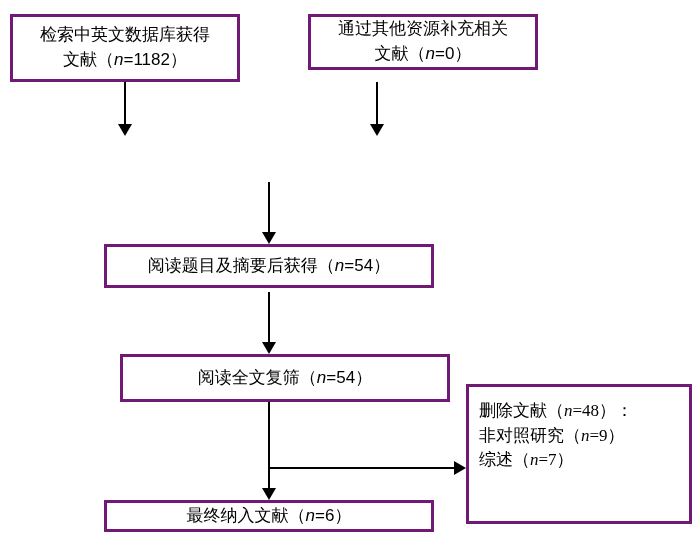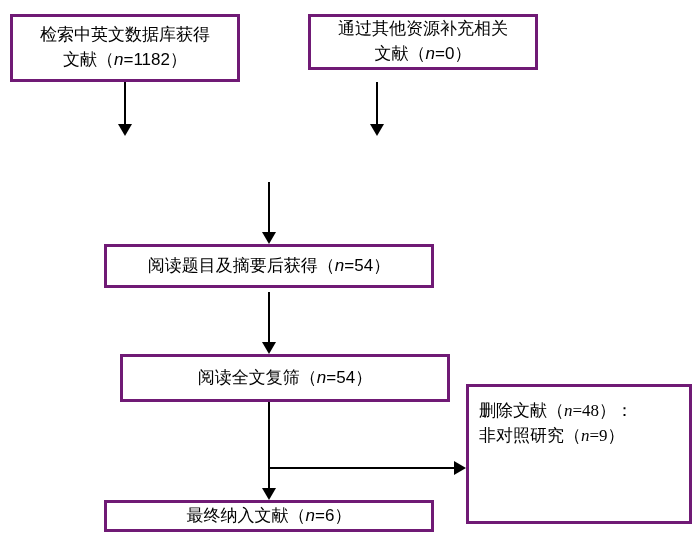--- a/index.html
+++ b/index.html
@@ -86,20 +86,21 @@
     <span class="txt"><span>阅读全文复筛（</span><span class="ital">n</span><span>=54）</span></span>
   </div>
 
   <div class="box" style="left:104px; top:500px; width:330px; height:32px;">
     <span class="txt"><span>最终纳入文献（</span><span class="ital">n</span><span>=6）</span></span>
   </div>
 
   <div class="box left-align" style="left:466px; top:384px; width:226px; height:140px; display:block; padding-top:8px;font-family:Liberation Serif, serif;">
     <div class="txt" style="margin-top:4px;"><span>删除文献（</span><span class="ital">n</span><span>=48）：</span></div>
     <div class="txt"><span>非对照研究（</span><span class="ital">n</span><span>=9）</span></div>
+    <div class="txt"><span>综述（</span><span class="ital">n</span><span>=7）</span></div>
   </div>
 
   <div class="line vline" style="left:124px; top:82px; height:52px;"></div>
   <div class="arrowhead arrow-down" style="left:118px; top:124px;"></div>
 
   <div class="line vline" style="left:376px; top:82px; height:52px;"></div>
   <div class="arrowhead arrow-down" style="left:370px; top:124px;"></div>
 
   <div class="line vline" style="left:268px; top:182px; height:52px;"></div>
   <div class="arrowhead arrow-down" style="left:262px; top:232px;"></div>

